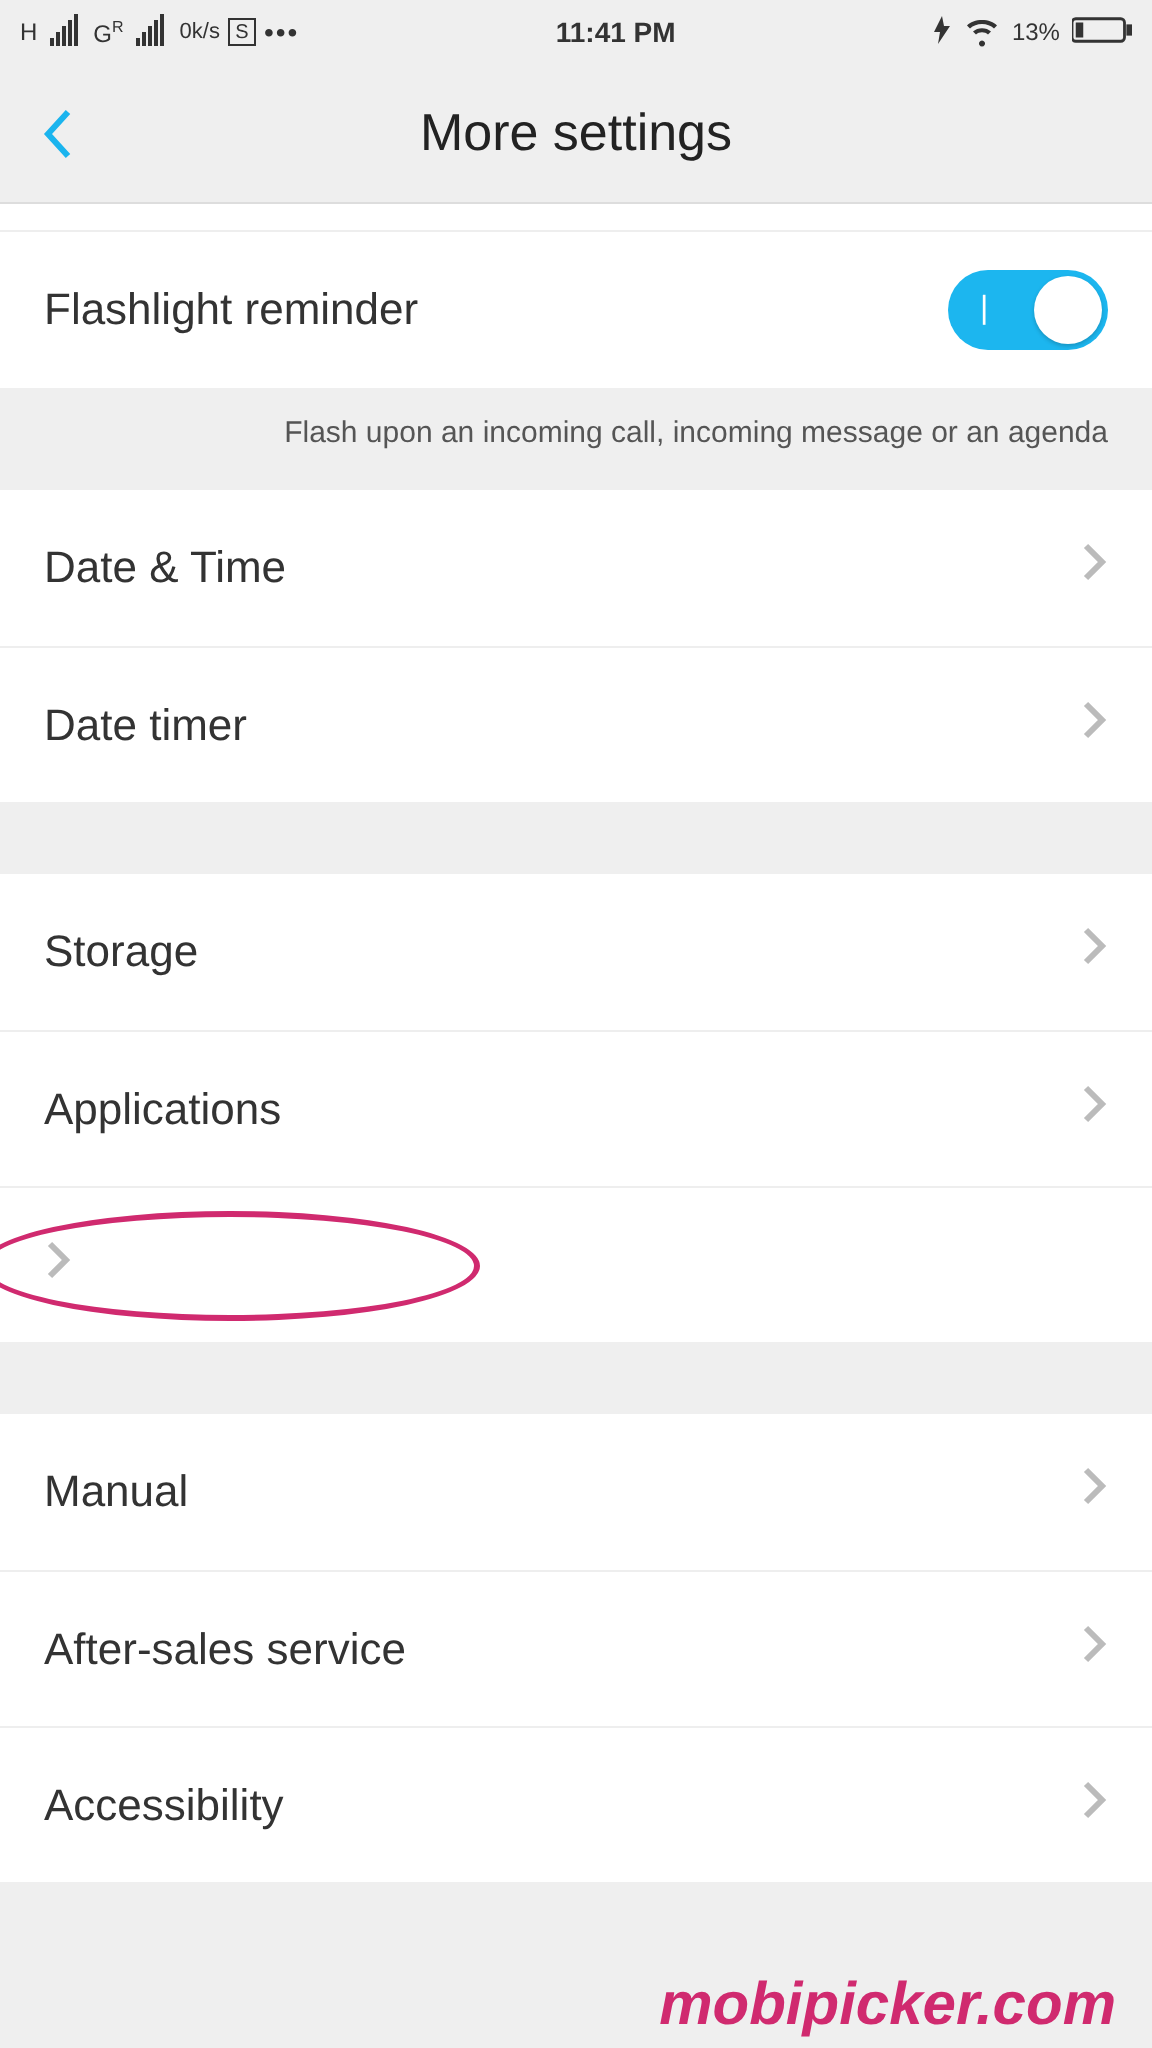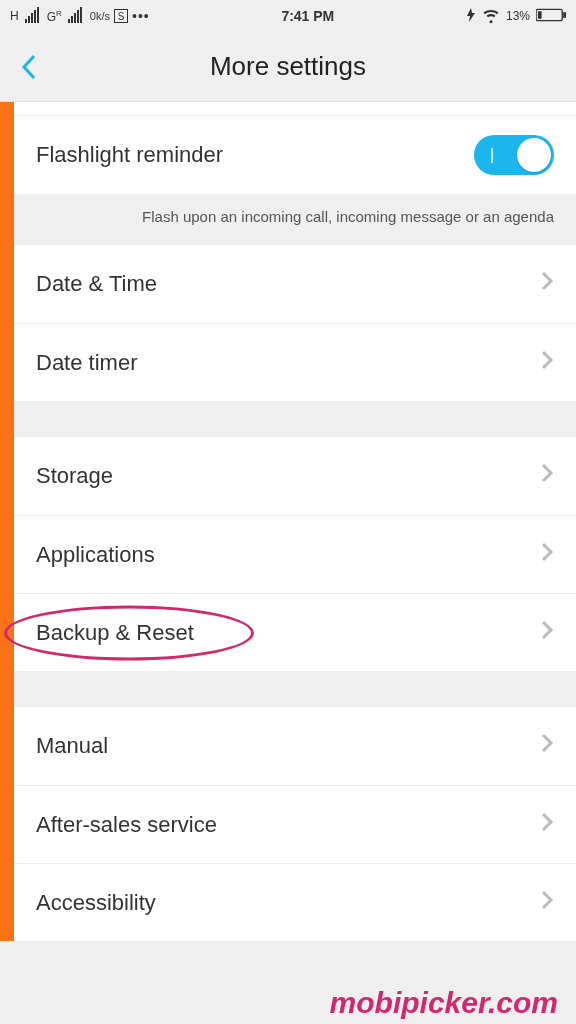--- a/index.html
+++ b/index.html
@@ -44,21 +44,21 @@
     background:#efefef;
   }
   .back-btn { width: 60px; height: 100%; display:flex; align-items:center; justify-content:center; }
   .back-btn svg { width: 20px; height: 30px; stroke: #1ab4ee; stroke-width:3; fill:none; }
   .header-title {
     position:absolute; left:0; right:0; text-align:center;
     font-size: 26px;
     color: #222;
     pointer-events:none;
   }
-  .content { background:#f97316;padding-left:14px; }
+  .content { background:#a3a3a3; }
   .truncated {
     background:#fff; height:14px; border-bottom:1px solid #eee;
     padding: 0 22px; color:#444; font-size:18px; overflow:hidden;
     display:flex; align-items:flex-start;
   }
   .row {
     background:#fff;
     display:flex; align-items:center; justify-content:space-between;
     padding: 0 22px;
     height: 78px;
@@ -123,21 +123,21 @@
         <span></span>
         <span></span>
         <span></span>
         <span></span>
         <span></span>
       </span>
     <span style="margin-left:4px;font-size:11px">0k/s</span>
     <span class="sbox">S</span>
     <span class="dots">•••</span>
   </div>
-  <div class="status-center">7:41 PM</div>
+  <div class="status-center">11:41 PM</div>
   <div class="status-right">
     <span class="charge-icon">
       <svg viewBox="0 0 10 14">
           <polygon points="5,0 1,8 4,8 3,14 9,5 6,5" fill="#333"></polygon>
         </svg>
     </span>
     <span class="wifi-icon">
       <svg viewBox="0 0 24 24">
           <path d="M2 9 C6 4 18 4 22 9 L20 11 C16 7 8 7 4 11 Z M6 13 C9 10 15 10 18 13 L16 15 C14 13 10 13 8 15 Z M12 19 a2 2 0 1 0 0.001 0" fill="#333"></path>
         </svg>
@@ -197,21 +197,20 @@
           <polyline points="3,3 11,11 3,19"></polyline>
         </svg></span>
   </div>
   <div class="row" style="border-top:1px solid #eee">
     <span>Applications</span>
     <span class="chevron"><svg viewBox="0 0 14 22">
           <polyline points="3,3 11,11 3,19"></polyline>
         </svg></span>
   </div>
   <div class="row circled" style="border-top:1px solid #eee">
-    <span>Backup &amp; Reset</span>
     <span class="chevron"><svg viewBox="0 0 14 22">
           <polyline points="3,3 11,11 3,19"></polyline>
         </svg></span>
     <div class="circle-annot"></div>
   </div>
 
   <div class="section-gap"></div>
 
   <div class="row">
     <span>Manual</span>

